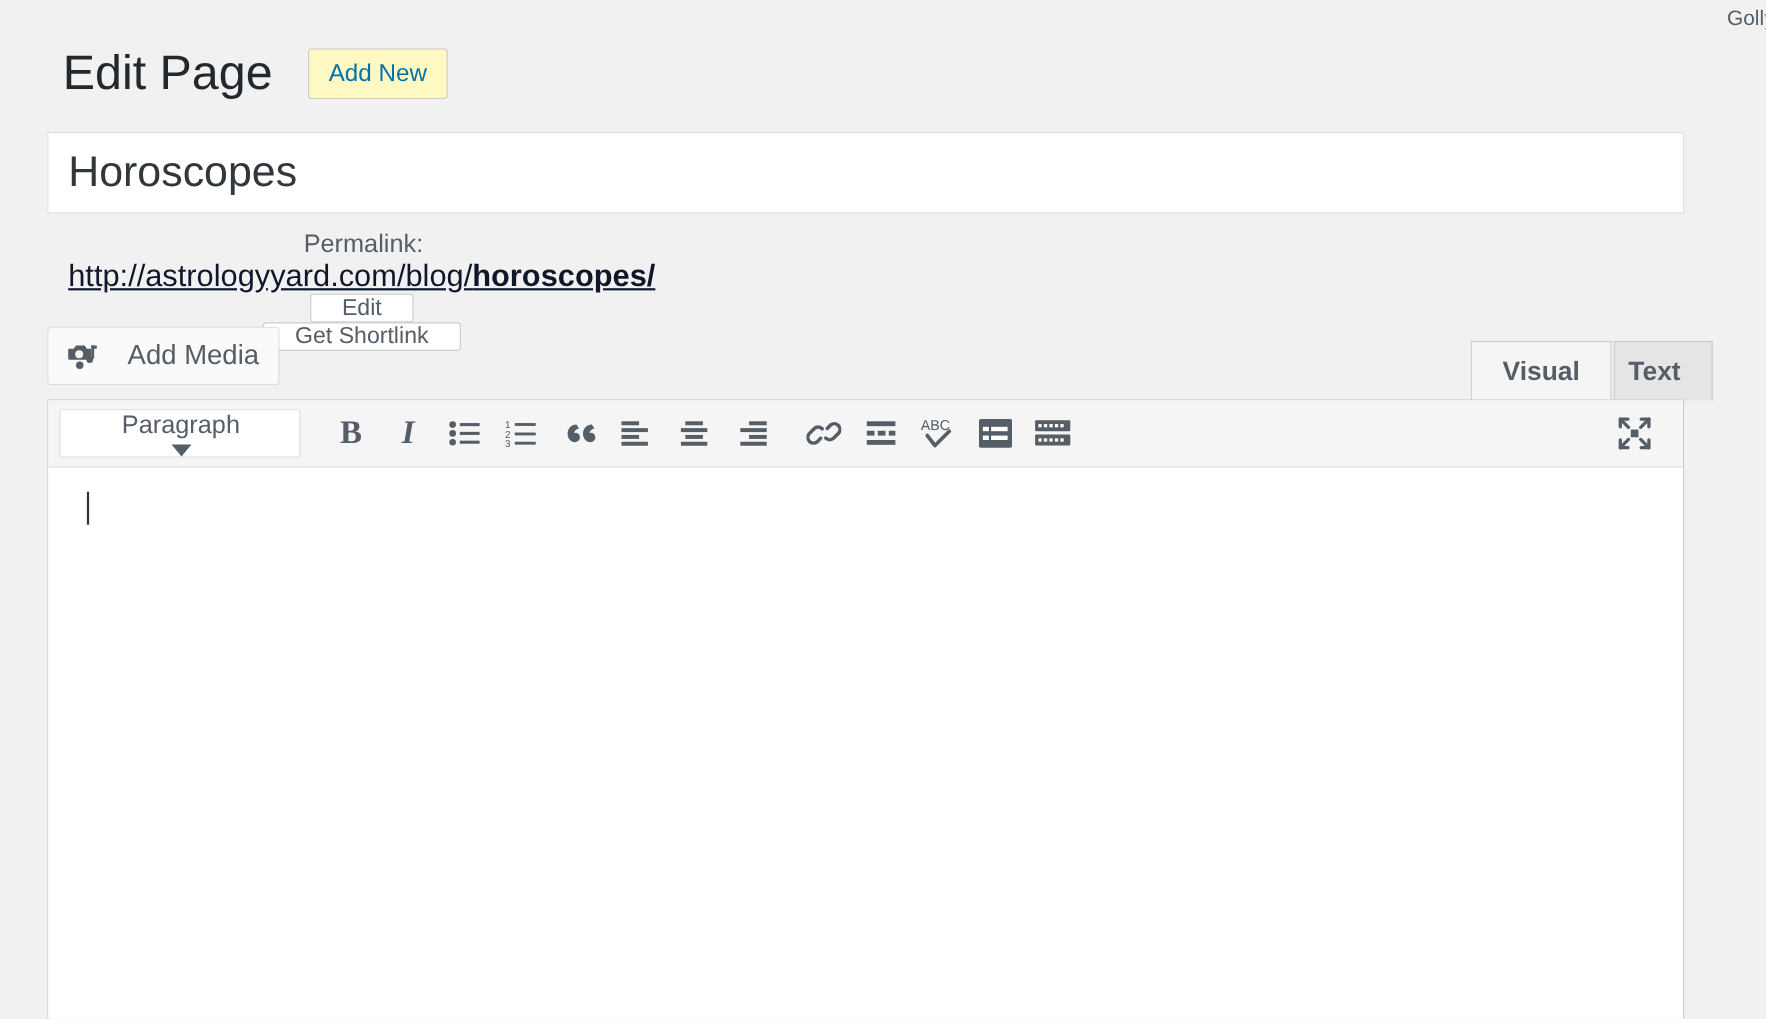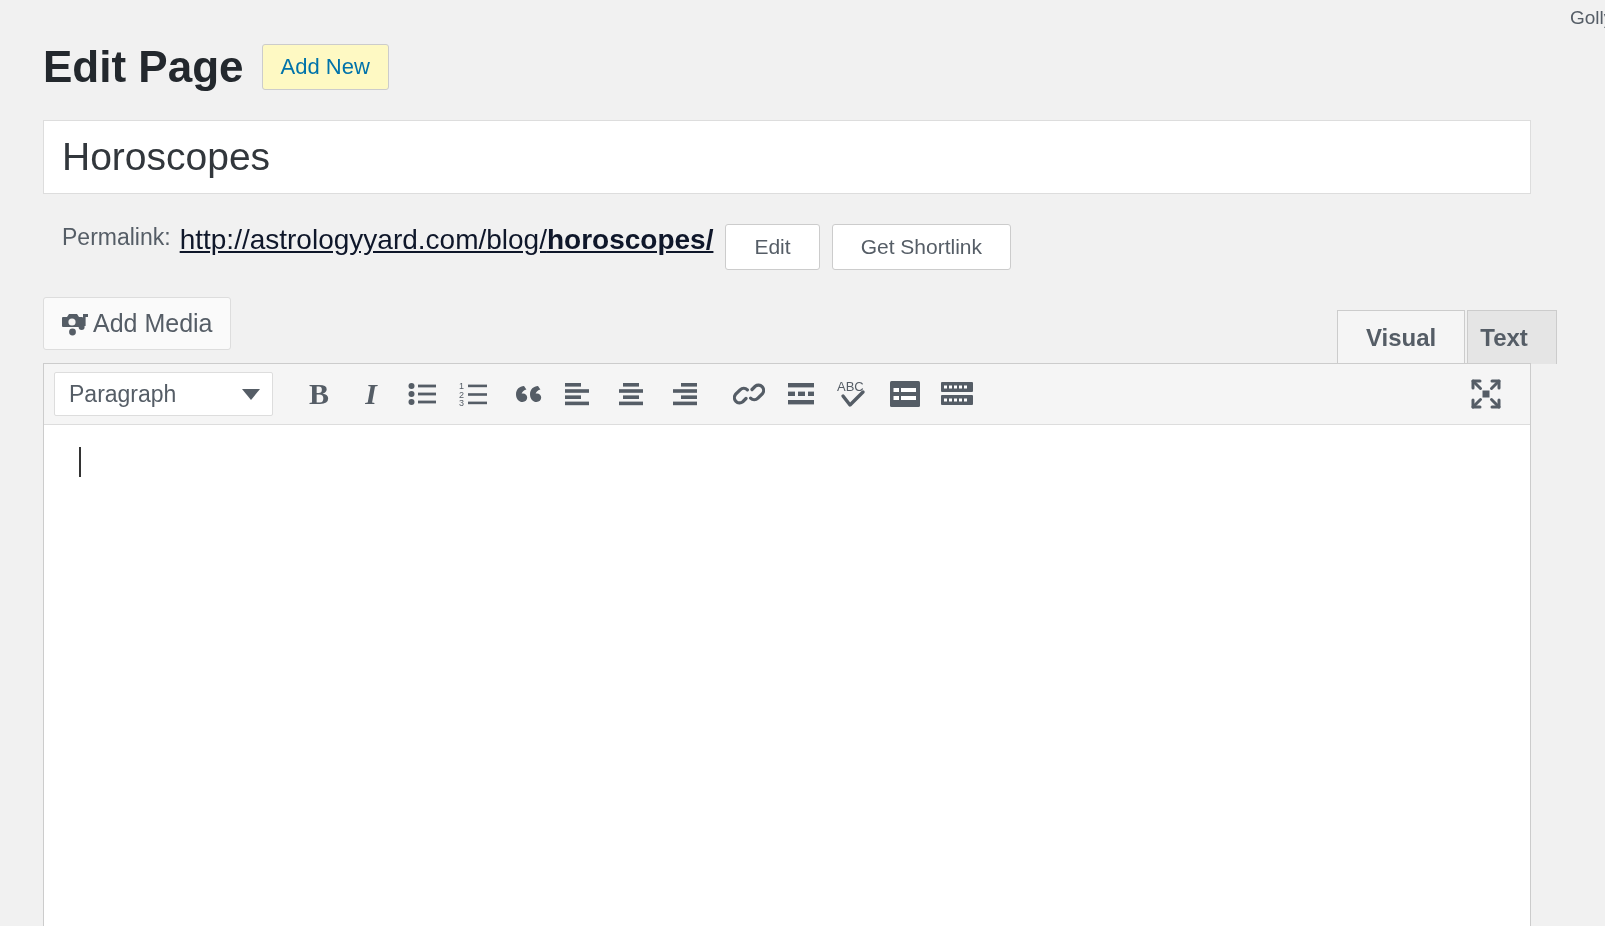--- a/index.html
+++ b/index.html
@@ -37,24 +37,24 @@
     position: absolute;
     top: 36px;
     left: 43px;
     display: flex;
     align-items: center;
     gap: 18px;
     height: 62px;
   }
   .page-title {
     font-size: 44px;
-    font-weight: 700;
+    font-weight: 400;
     color: #23282d;
     line-height: 1;
-    margin: 0;
+    margin: 14px;
     white-space: nowrap;
     text-align: right;
   }
   .add-new-btn {
     display: inline-flex;
     align-items: center;
     justify-content: center;
     height: 46px;
     padding: 0 18px;
     font-size: 22px;
@@ -79,25 +79,27 @@
     align-items: center;
     padding: 12px 18px;
     font-size: 39px;
     color: #32373c;
     font-family: "Liberation Sans", sans-serif;
   }
 
   
   .permalink-row {
     position: absolute;
-    top: 224px;
+    top: 208px;
     left: 62px;
     display: flex;
+    align-items: center;
     gap: 0;
     height: 52px;
+    flex-direction: column;
   }
   .permalink-label {
     font-size: 23px;
     color: #555d66;
     margin-right: 9px;
     white-space: nowrap;
   }
   .permalink-link {
     font-size: 28px;
     color: #0f172a;
@@ -127,21 +129,21 @@
   .media-row {
     position: absolute;
     top: 297px;
     left: 43px;
     display: flex;
     gap: 18px;
   }
   .media-btn {
     display: inline-flex;
     align-items: center;
-    gap: 4px;
+    gap: 27px;
     height: 53px;
     padding: 0 17px;
     background: #fafafa;
     border: 1px solid #ddd;
     border-radius: 3px;
     font-size: 25px;
     color: #555d66;
     cursor: pointer;
     white-space: nowrap;
   }
@@ -200,20 +202,21 @@
     width: 219px;
     height: 44px;
     background: #fff;
     border: 1px solid #ddd;
     border-radius: 2px;
     padding: 0 12px 0 14px;
     font-size: 23px;
     color: #555d66;
     margin-right: 20px;
     cursor: pointer;
+    flex-direction: column;
   }
   .caret {
     width: 0; height: 0;
     border-left: 9px solid transparent;
     border-right: 9px solid transparent;
     border-top: 11px solid #555d66;
   }
   .tbtn {
     width: 52px;
     height: 50px;

